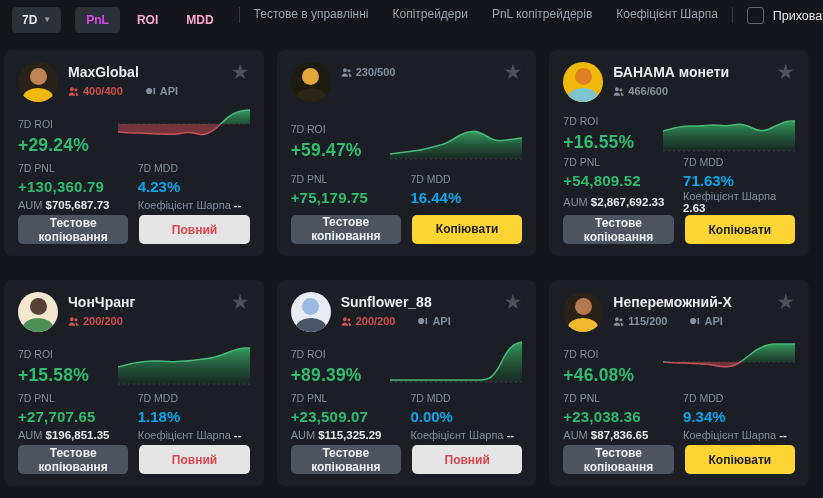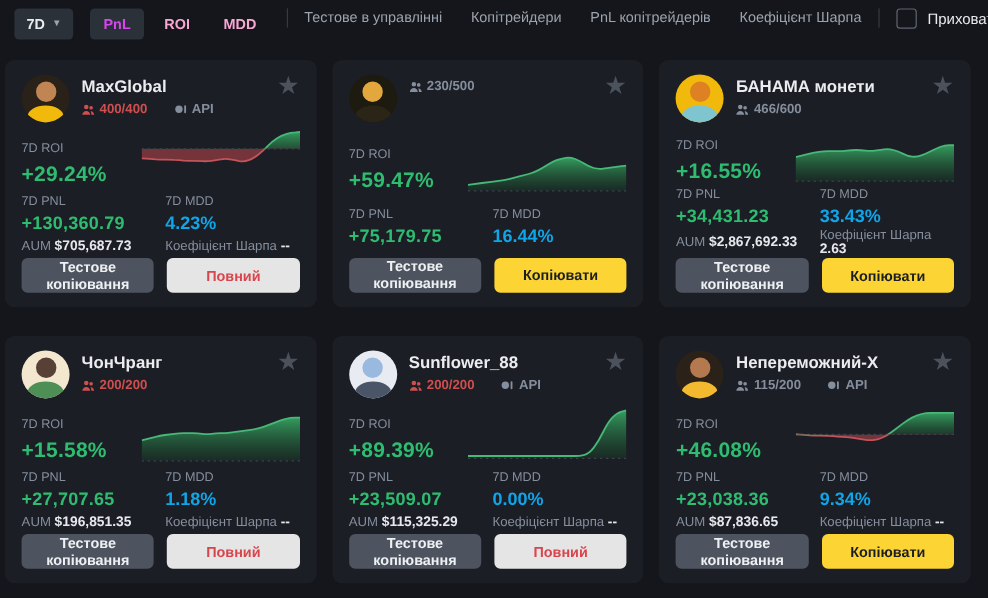--- a/index.html
+++ b/index.html
@@ -287,25 +287,25 @@
           <path d="M0,26 Q7.8,24 11.7,23.0 Q15.5,22 19.4,21.5 Q23.3,21 27.2,21.0 Q31.1,21 35.0,21.0 Q38.8,21 42.7,20.5 Q46.6,20 50.5,20.0 Q54.4,20 58.3,20.5 Q62.1,21 66.0,20.5 Q69.9,20 73.8,19.5 Q77.6,19 81.5,20.0 Q85.4,21 89.3,23.0 Q93.2,25 97.1,25.5 Q100.9,26 104.8,24.5 Q108.7,23 112.6,21.0 Q116.5,19 120.3,17.5 Q124.2,16 128.1,16.0 L132,16 L132,46 L0,46 Z" fill="url(#r2)" clip-path="url(#cb2)"></path>
           <line x1="0" y1="46" x2="132" y2="46" stroke="#3a414d" stroke-width="1" stroke-dasharray="2 3"></line>
           <path d="M0,26 Q7.8,24 11.7,23.0 Q15.5,22 19.4,21.5 Q23.3,21 27.2,21.0 Q31.1,21 35.0,21.0 Q38.8,21 42.7,20.5 Q46.6,20 50.5,20.0 Q54.4,20 58.3,20.5 Q62.1,21 66.0,20.5 Q69.9,20 73.8,19.5 Q77.6,19 81.5,20.0 Q85.4,21 89.3,23.0 Q93.2,25 97.1,25.5 Q100.9,26 104.8,24.5 Q108.7,23 112.6,21.0 Q116.5,19 120.3,17.5 Q124.2,16 128.1,16.0 L132,16" fill="none" stroke="#46b878" stroke-width="1.5" clip-path="url(#ca2)"></path>
           <path d="M0,26 Q7.8,24 11.7,23.0 Q15.5,22 19.4,21.5 Q23.3,21 27.2,21.0 Q31.1,21 35.0,21.0 Q38.8,21 42.7,20.5 Q46.6,20 50.5,20.0 Q54.4,20 58.3,20.5 Q62.1,21 66.0,20.5 Q69.9,20 73.8,19.5 Q77.6,19 81.5,20.0 Q85.4,21 89.3,23.0 Q93.2,25 97.1,25.5 Q100.9,26 104.8,24.5 Q108.7,23 112.6,21.0 Q116.5,19 120.3,17.5 Q124.2,16 128.1,16.0 L132,16" fill="none" stroke="#c2545a" stroke-width="1.5" clip-path="url(#cb2)"></path>
         </svg>
     </div>
 
     <div class="metrics-row">
       <div>
         <div class="stat-label">7D PNL</div>
-        <div class="pnl-value">+34,431.23</div>
+        <div class="pnl-value">+54,809.52</div>
       </div>
       <div>
         <div class="stat-label">7D MDD</div>
-        <div class="mdd-value">33.43%</div>
+        <div class="mdd-value">71.63%</div>
       </div>
     </div>
 
     <div class="aum-row">
       <div>
         <span class="stat-label">AUM</span>
         <span class="aum-value">$2,867,692.33</span>
       </div>
       <div>
         <span class="stat-label">Коефіцієнт Шарпа</span>

